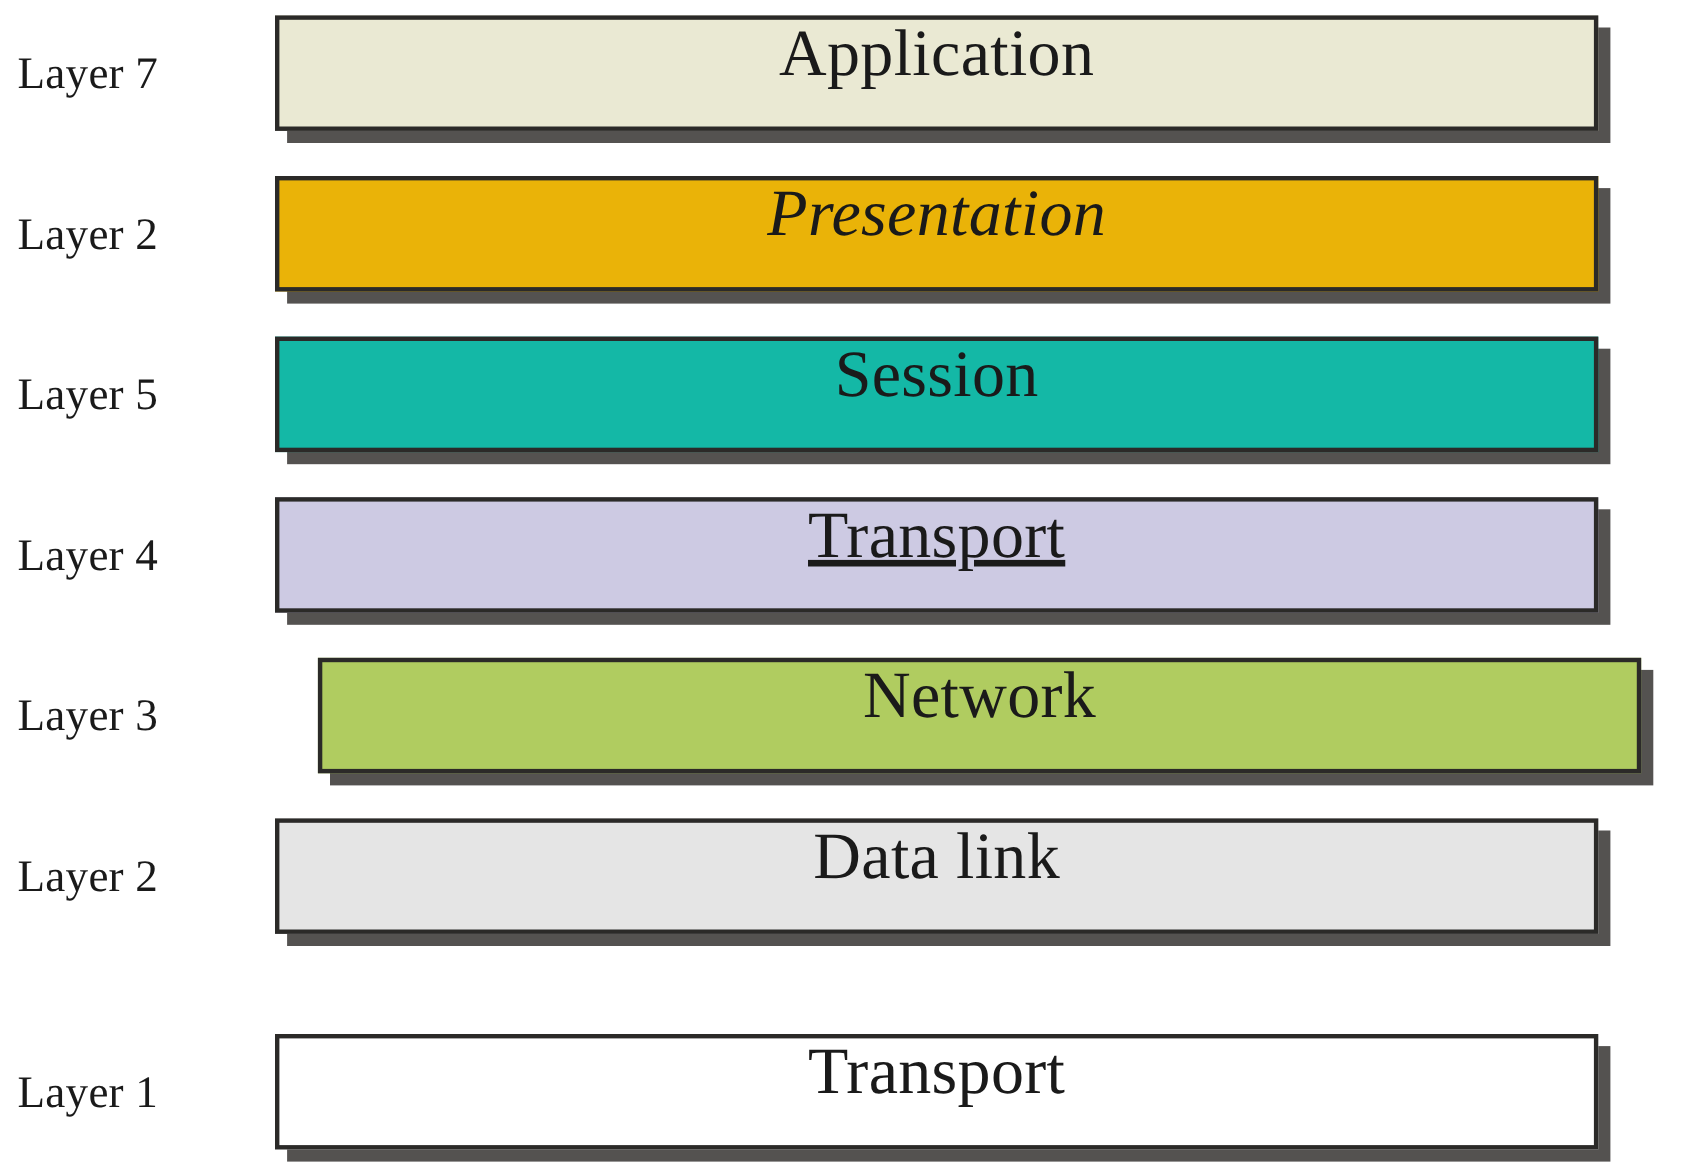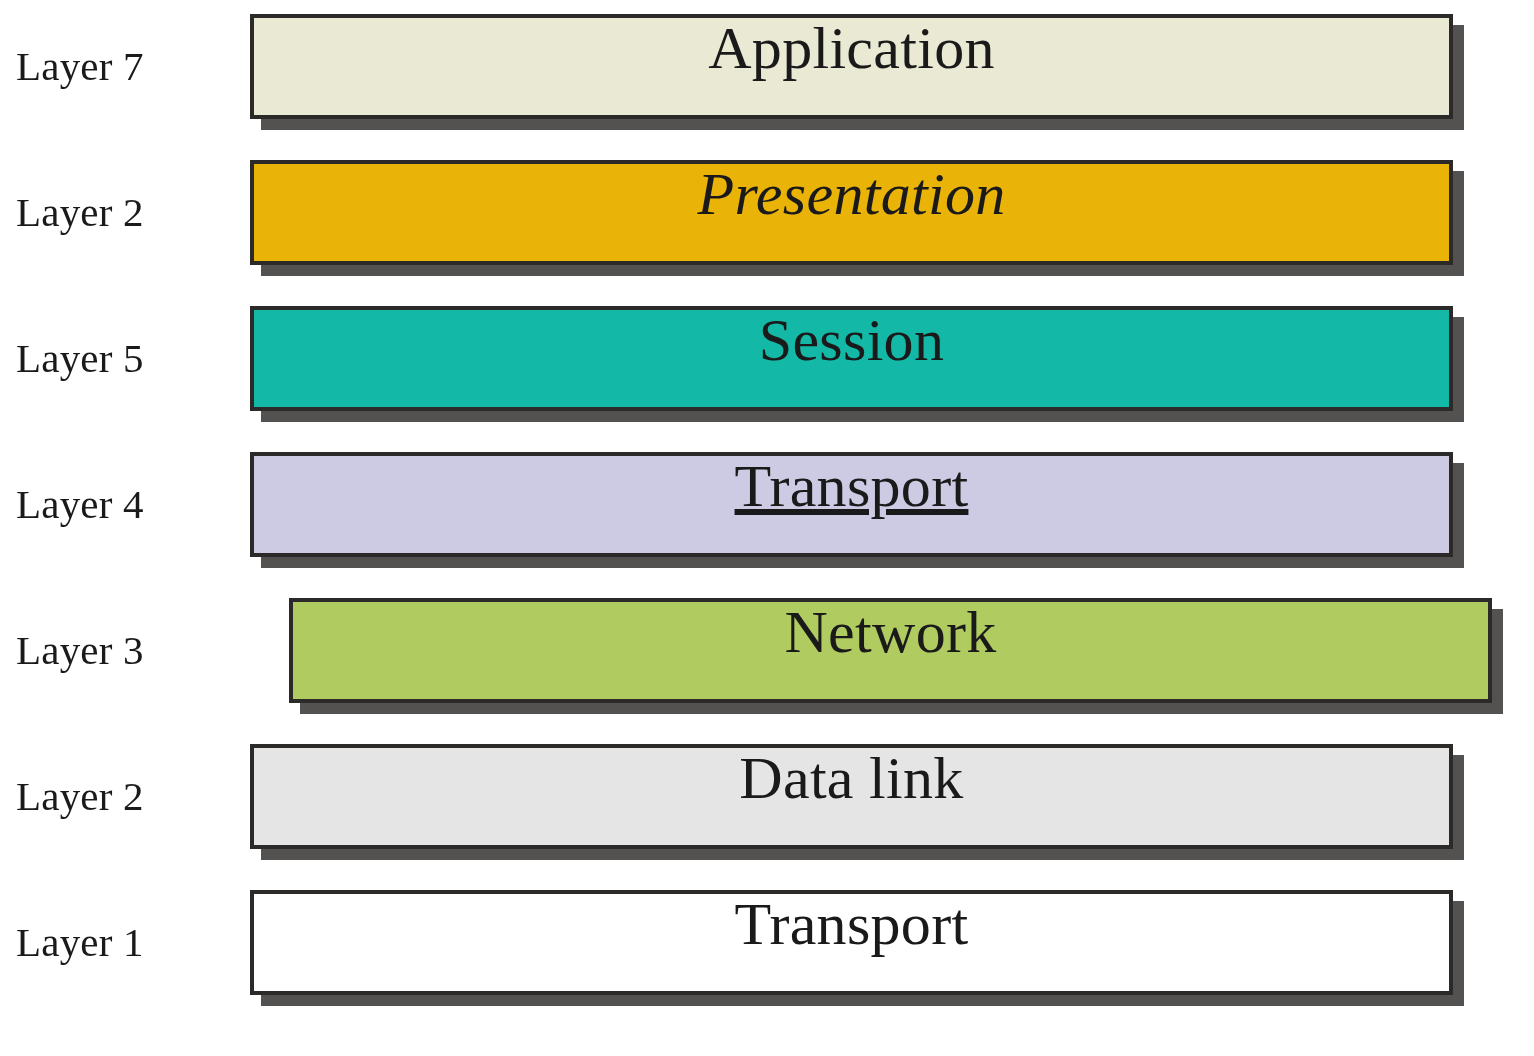--- a/index.html
+++ b/index.html
@@ -100,19 +100,19 @@
       <div class="layer-box" style="background: rgb(176, 204, 96); border-color: rgb(43, 42, 40); box-shadow: rgb(84, 82, 80) 11px 11px 0px 0px; margin-left: 39px;">
         <span class="layer-name" style="color: rgb(26, 26, 26);">Network</span>
       </div>
     </div>
     <div class="layer-row" style="top: 744px;">
       <div class="layer-label" style="color: rgb(26, 26, 26);">Layer 2</div>
       <div class="layer-box" style="background: #e5e5e5; border-color: rgb(43, 42, 40); box-shadow: rgb(84, 82, 80) 11px 11px 0px 0px; font-family: Liberation Serif, serif;">
         <span class="layer-name" style="color: rgb(26, 26, 26);">Data link</span>
       </div>
     </div>
-    <div class="layer-row" style="top: 890px;">
+    <div class="layer-row" style="top: 940px;">
       <div class="layer-label" style="color: rgb(26, 26, 26);">Layer 1</div>
       <div class="layer-box" style="background: rgb(255, 255, 255); border-color: rgb(43, 42, 40); box-shadow: rgb(84, 82, 80) 11px 11px 0px 0px;">
         <span class="layer-name" style="color: rgb(26, 26, 26);">Transport</span>
       </div>
     </div>
   </div>
 
 </body></html>

